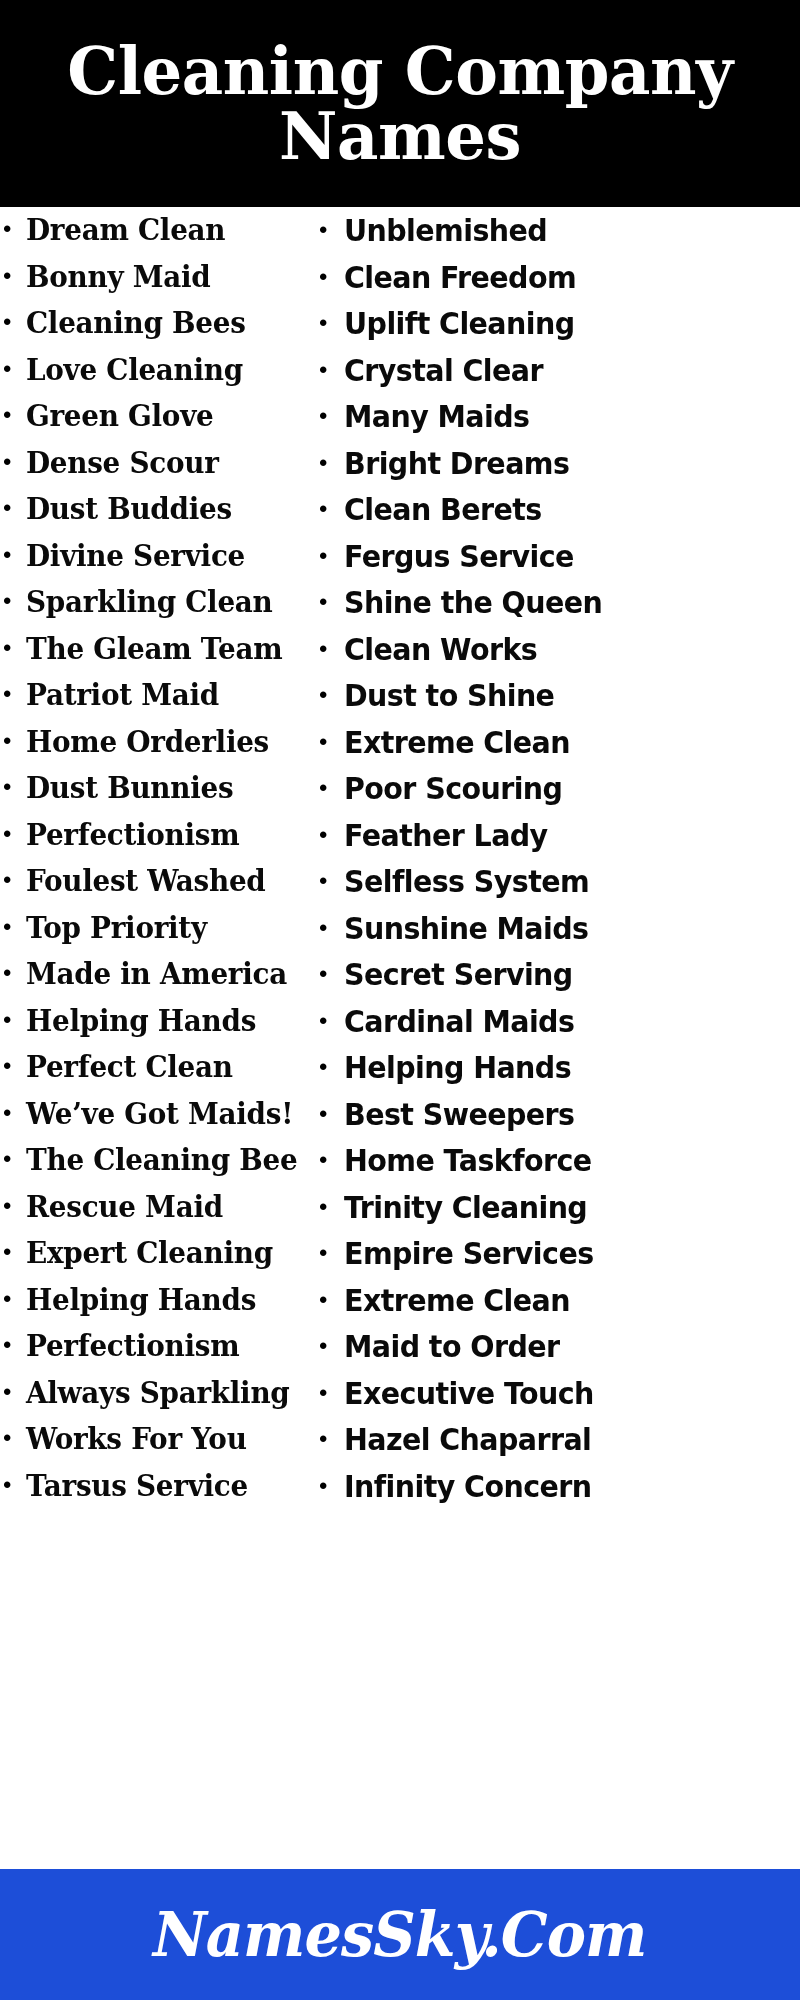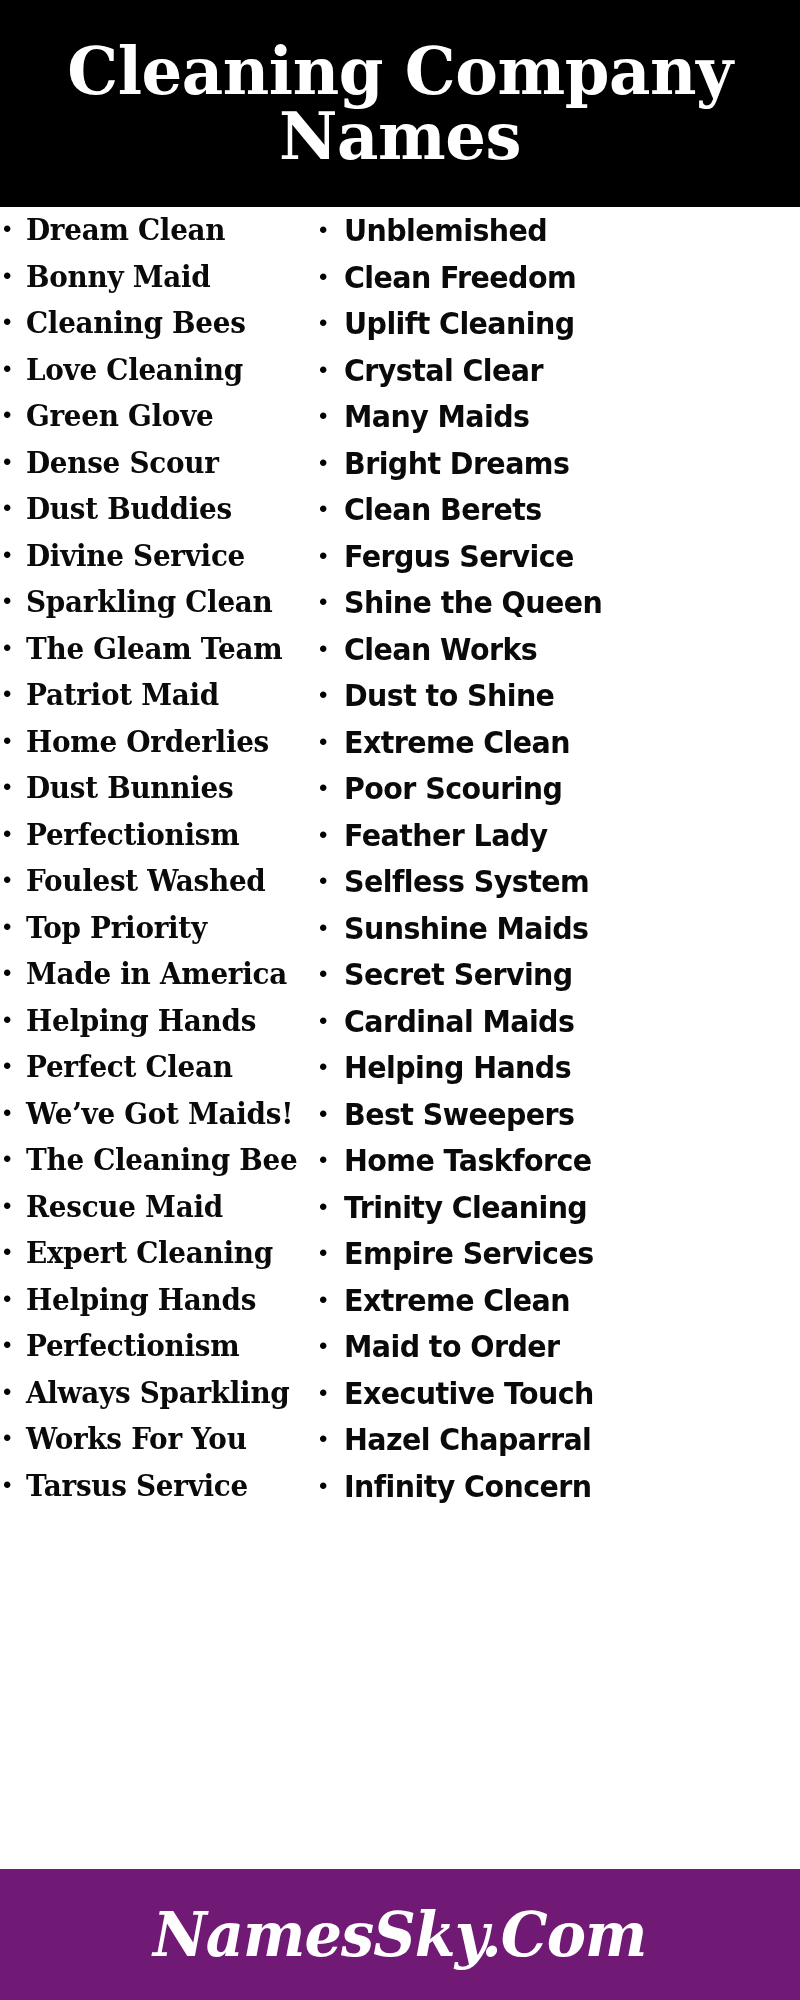--- a/index.html
+++ b/index.html
@@ -129,21 +129,21 @@
     line-height: 1;
     color: #0a0a0a;
     letter-spacing: -0.6px;
     transform: scaleX(0.95);
     transform-origin: left center;
     display: inline-block;
   }
 
   
   .footer-banner {
-    background: #701a75;
+    background: #1d4ed8;
     color: #ffffff;
     height: 131px;
     flex: 0 0 131px;
     box-sizing: border-box;
     display: flex;
     align-items: center;
     justify-content: center;
     overflow: hidden;
   }
   .footer-brand {

